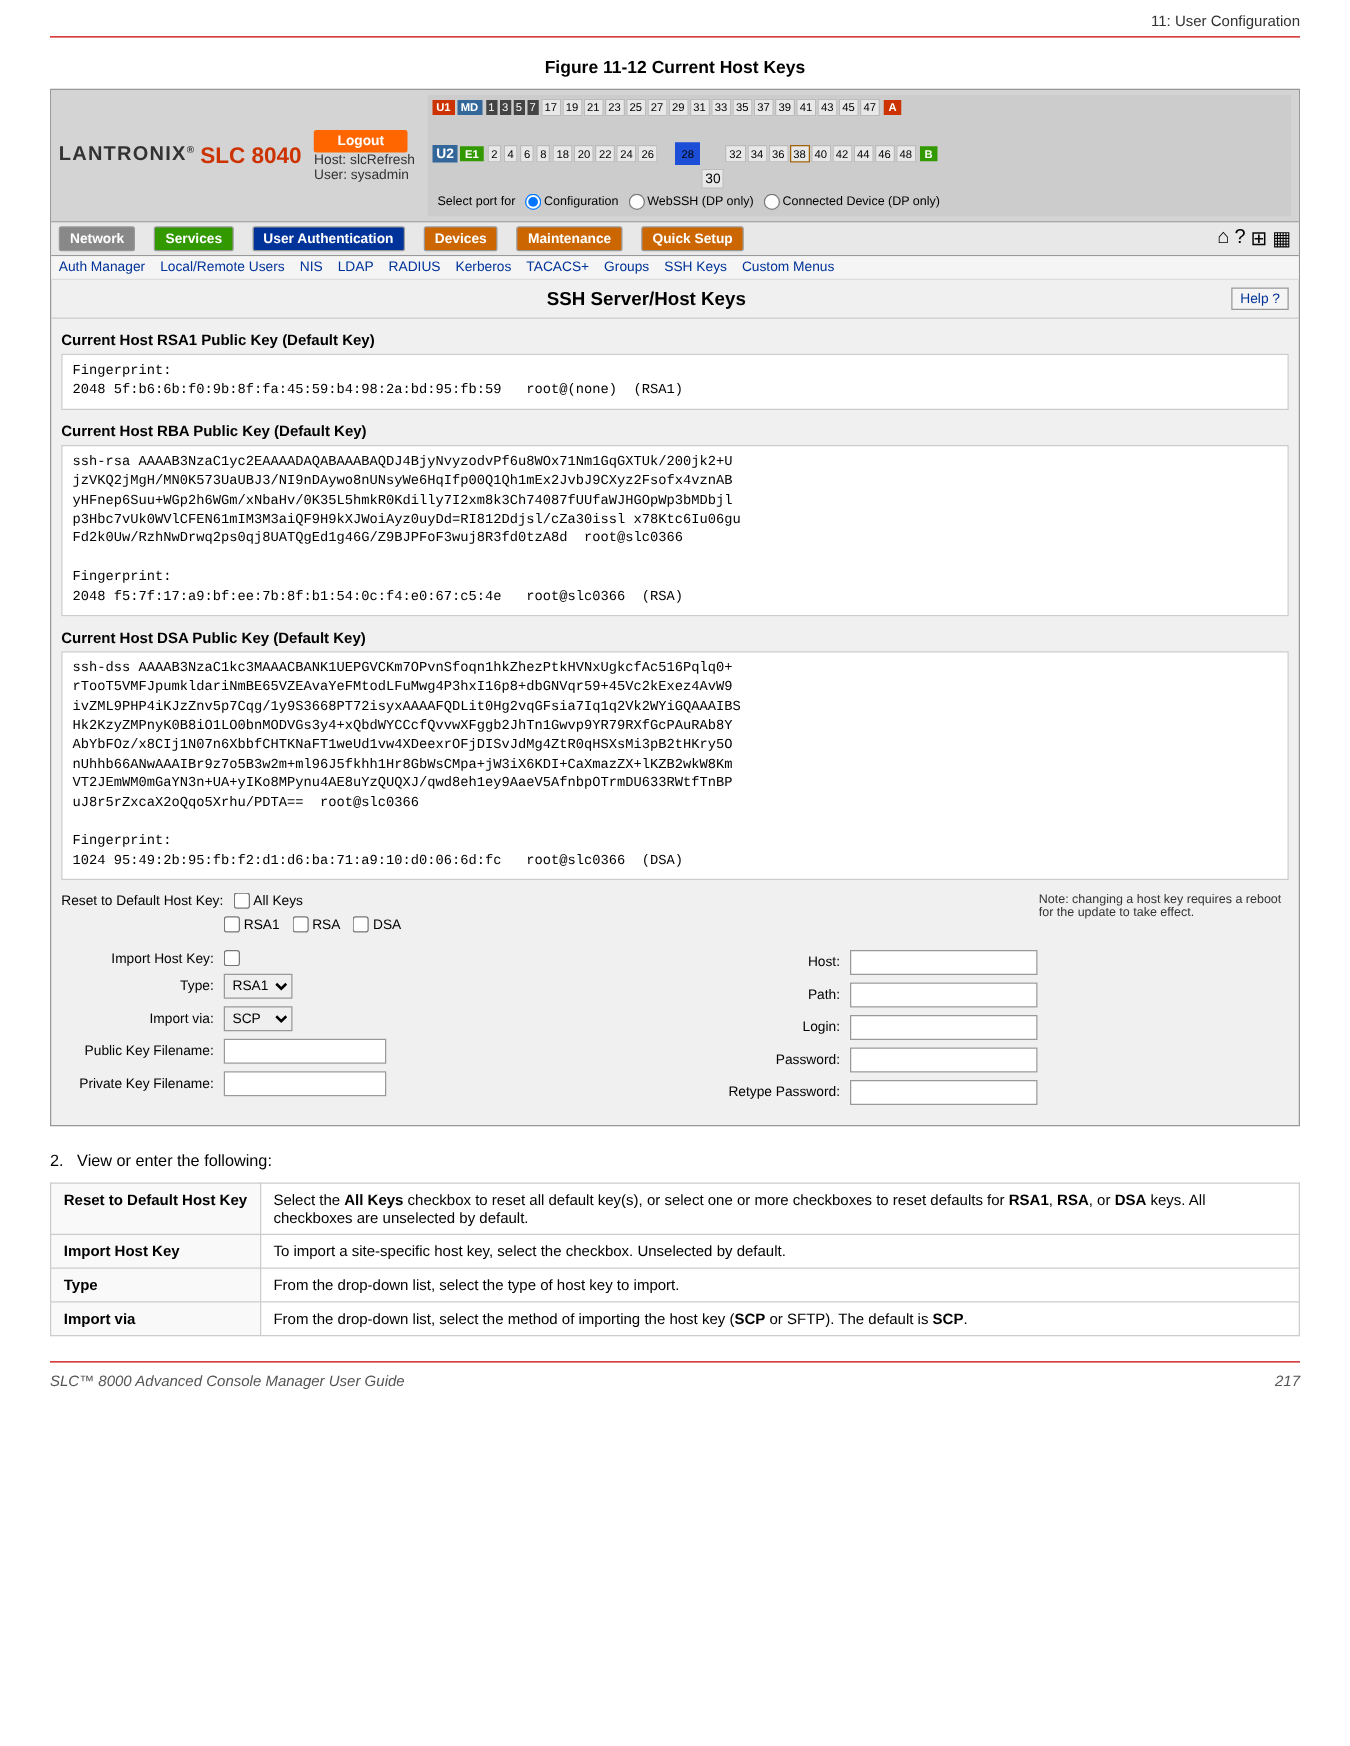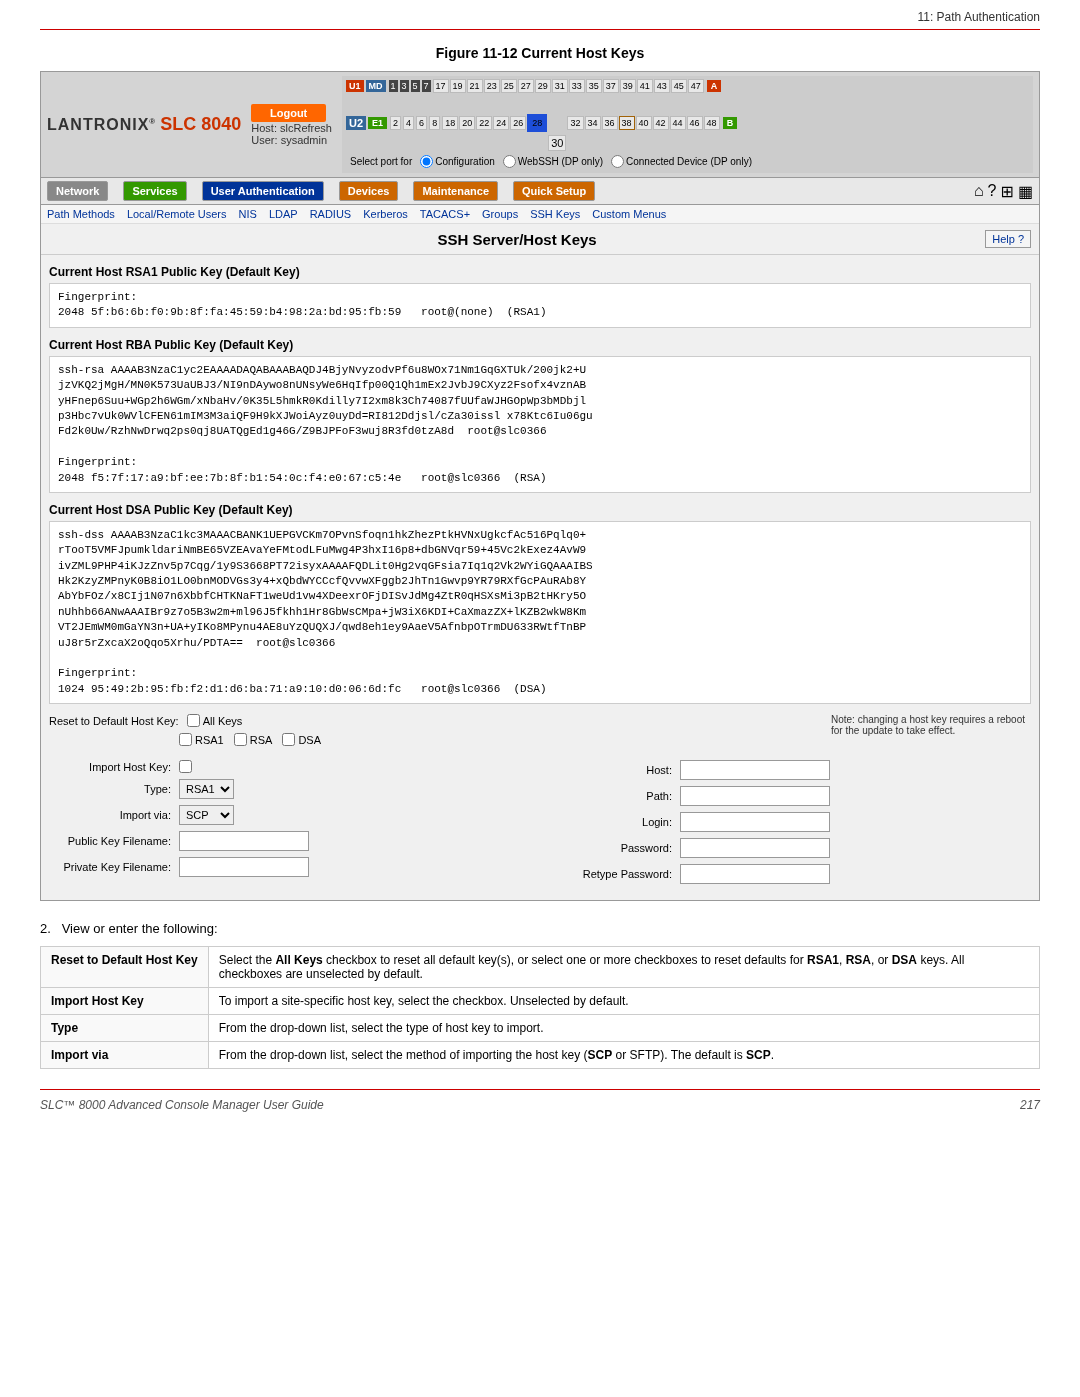--- a/index.html
+++ b/index.html
@@ -286,21 +286,21 @@
       color: #555;
       font-style: italic;
     }
   </style>
 </head>
 <body>
 
 <div class="page-container">
 
   <div class="page-header">
-    <span>11: Path Authentication</span>
+    <span>11: User Configuration</span>
   </div>
 
   <div class="figure-title">
     <span>Figure 11-12  Current Host Keys</span>
   </div>
 
   <div class="device-ui">
 
     <div class="device-topbar">
 
@@ -351,21 +351,21 @@
           <span style="background:#336699;color:white;font-size:11px;font-weight:bold;padding:1px 3px;margin-right:2px;">U2</span>
           <span style="background:#339900;color:white;font-size:9px;font-weight:bold;padding:1px 4px;margin-right:3px;">E1</span>
           <span style="background:#e8e8e8;border:1px solid #bbb;font-size:9px;padding:1px 2px;margin-right:2px;">2</span>
           <span style="background:#e8e8e8;border:1px solid #bbb;font-size:9px;padding:1px 2px;margin-right:2px;">4</span>
           <span style="background:#e8e8e8;border:1px solid #bbb;font-size:9px;padding:1px 2px;margin-right:2px;">6</span>
           <span style="background:#e8e8e8;border:1px solid #bbb;font-size:9px;padding:1px 2px;margin-right:2px;">8</span>
           <span style="font-size:9px;padding:1px 2px;background:#e8e8e8;border:1px solid #bbb;margin-right:1px;">18</span>
           <span style="font-size:9px;padding:1px 2px;background:#e8e8e8;border:1px solid #bbb;margin-right:1px;">20</span>
           <span style="font-size:9px;padding:1px 2px;background:#e8e8e8;border:1px solid #bbb;margin-right:1px;">22</span>
           <span style="font-size:9px;padding:1px 2px;background:#e8e8e8;border:1px solid #bbb;margin-right:1px;">24</span>
-          <span style="font-size:9px;padding:1px 2px;background:#e8e8e8;border:1px solid #bbb;margin-right:1px;">26</span>
+          <span style="font-size:9px;padding:1px 2px;background:#e8e8e8;border:1px solid #bbb;margin-right:14px;">26</span>
           <span style="font-size:9px;padding:1px 2px;background:#1d4ed8;border:3px solid #1d4ed8;margin-right:1px;">28</span>
           <span style="font-size:11px;padding:1px 2px;background:#e8e8e8;border:1px solid #bbb;margin-right:1px;margin-top:40px;">30</span>
           <span style="font-size:9px;padding:1px 2px;background:#e8e8e8;border:1px solid #bbb;margin-right:1px;">32</span>
           <span style="font-size:9px;padding:1px 2px;background:#e8e8e8;border:1px solid #bbb;margin-right:1px;">34</span>
           <span style="font-size:9px;padding:1px 2px;background:#e8e8e8;border:1px solid #bbb;margin-right:1px;">36</span>
           <span style="font-size:9px;padding:1px 2px;background:#e8e8e8;border:1px solid #a16207;margin-right:1px;">38</span>
           <span style="font-size:9px;padding:1px 2px;background:#e8e8e8;border:1px solid #bbb;margin-right:1px;">40</span>
           <span style="font-size:9px;padding:1px 2px;background:#e8e8e8;border:1px solid #bbb;margin-right:1px;">42</span>
           <span style="font-size:9px;padding:1px 2px;background:#e8e8e8;border:1px solid #bbb;margin-right:1px;">44</span>
           <span style="font-size:9px;padding:1px 2px;background:#e8e8e8;border:1px solid #bbb;margin-right:1px;">46</span>
@@ -400,21 +400,21 @@
       <button class="nav-btn nav-btn-orange">Quick Setup</button>
       <div class="nav-icons">
         <span style="cursor:pointer;">⌂</span>
         <span style="cursor:pointer;">?</span>
         <span style="cursor:pointer;">⊞</span>
         <span style="cursor:pointer;">▦</span>
       </div>
     </div>
 
     <div class="sub-nav">
-      <a class="sub-nav-link">Path Methods</a>
+      <a class="sub-nav-link">Auth Manager</a>
       <a class="sub-nav-link">Local/Remote Users</a>
       <a class="sub-nav-link">NIS</a>
       <a class="sub-nav-link">LDAP</a>
       <a class="sub-nav-link">RADIUS</a>
       <a class="sub-nav-link">Kerberos</a>
       <a class="sub-nav-link">TACACS+</a>
       <a class="sub-nav-link">Groups</a>
       <a class="sub-nav-link">SSH Keys</a>
       <a class="sub-nav-link">Custom Menus</a>
     </div>

